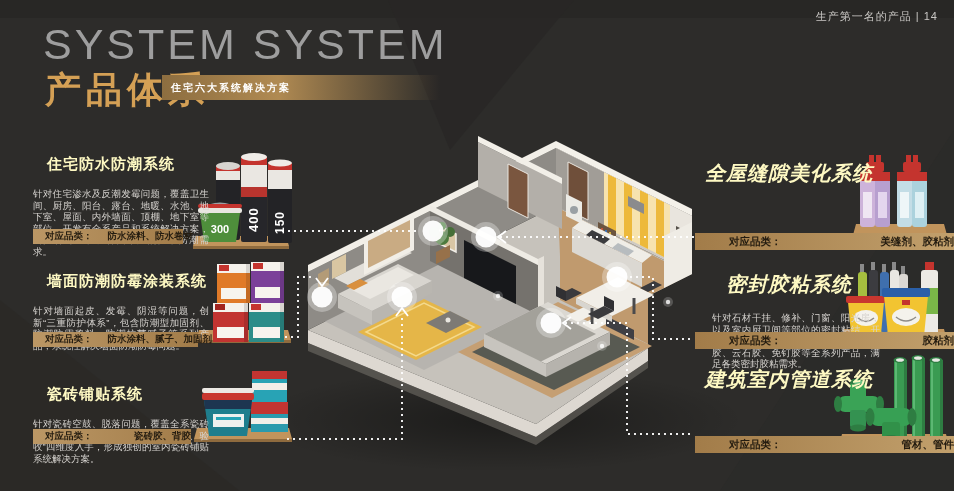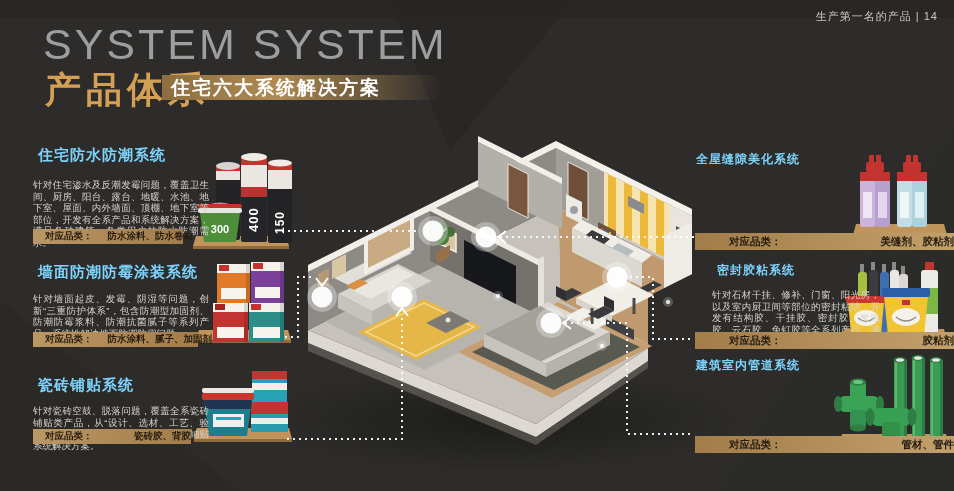--- a/index.html
+++ b/index.html
@@ -7,27 +7,27 @@
          font-family:"Liberation Sans",sans-serif;}
   .stage svg{position:absolute;left:0;top:0;pointer-events:none;}
 
   .corner-label{position:absolute;top:9px;right:16px;font-size:11px;color:#c9c7c4;letter-spacing:1px;}
 
   .title-en{position:absolute;left:43px;top:20px;font-size:43px;font-weight:400;color:#9e9e9e;letter-spacing:3px;}
   .title-zh{position:absolute;left:45px;top:66px;font-size:36px;font-weight:bold;color:#d4a055;letter-spacing:5px;}
   .banner{position:absolute;left:162px;top:75px;width:278px;height:25px;
           background:linear-gradient(90deg,#8d6e40 0%,#b08a52 42%,rgba(176,138,82,0) 100%);
           display:flex;align-items:center;}
-  .banner span{font-size:19px;font-weight:bold;color:#ffffff;letter-spacing:2px;padding-left:9px;}
+  .banner span{font-size:10px;font-weight:bold;color:#ffffff;letter-spacing:2px;padding-left:9px;}
 
   .sec{position:absolute;}
-  .sec h3{margin:5px;font-size:15px;font-weight:bold;color:#7dd3fc;letter-spacing:1px;}
+  .sec h3{margin:14px;font-size:15px;font-weight:bold;color:#fef9c3;letter-spacing:1px;}
   .sec p{margin:0;font-size:9.5px;line-height:11.6px;color:#d6d3cf;text-align:justify;}
   .sec-left p{width:176px;}
-  .sec-right h3{font-size:12px;}
+  .sec-right h3{font-size:20px;font-style:italic;}
   .sec-right p{width:168px;}
 
   #sec1{left:33px;top:141px;} #sec1 p{margin-top:14px;}
   #sec2{left:33px;top:258px;} #sec2 p{margin-top:11px;}
   #sec3{left:33px;top:371px;} #sec3 p{margin-top:10px;}
   #sec4{left:691px;top:146px;} #sec4 p{margin-top:10px;}
   #sec5{left:712px;top:257px;} #sec5 p{margin-top:10px;}
   #sec6{left:691px;top:352px;} #sec6 p{margin-top:9px;}
 
   .catbar{position:absolute;display:flex;align-items:center;height:15px;

